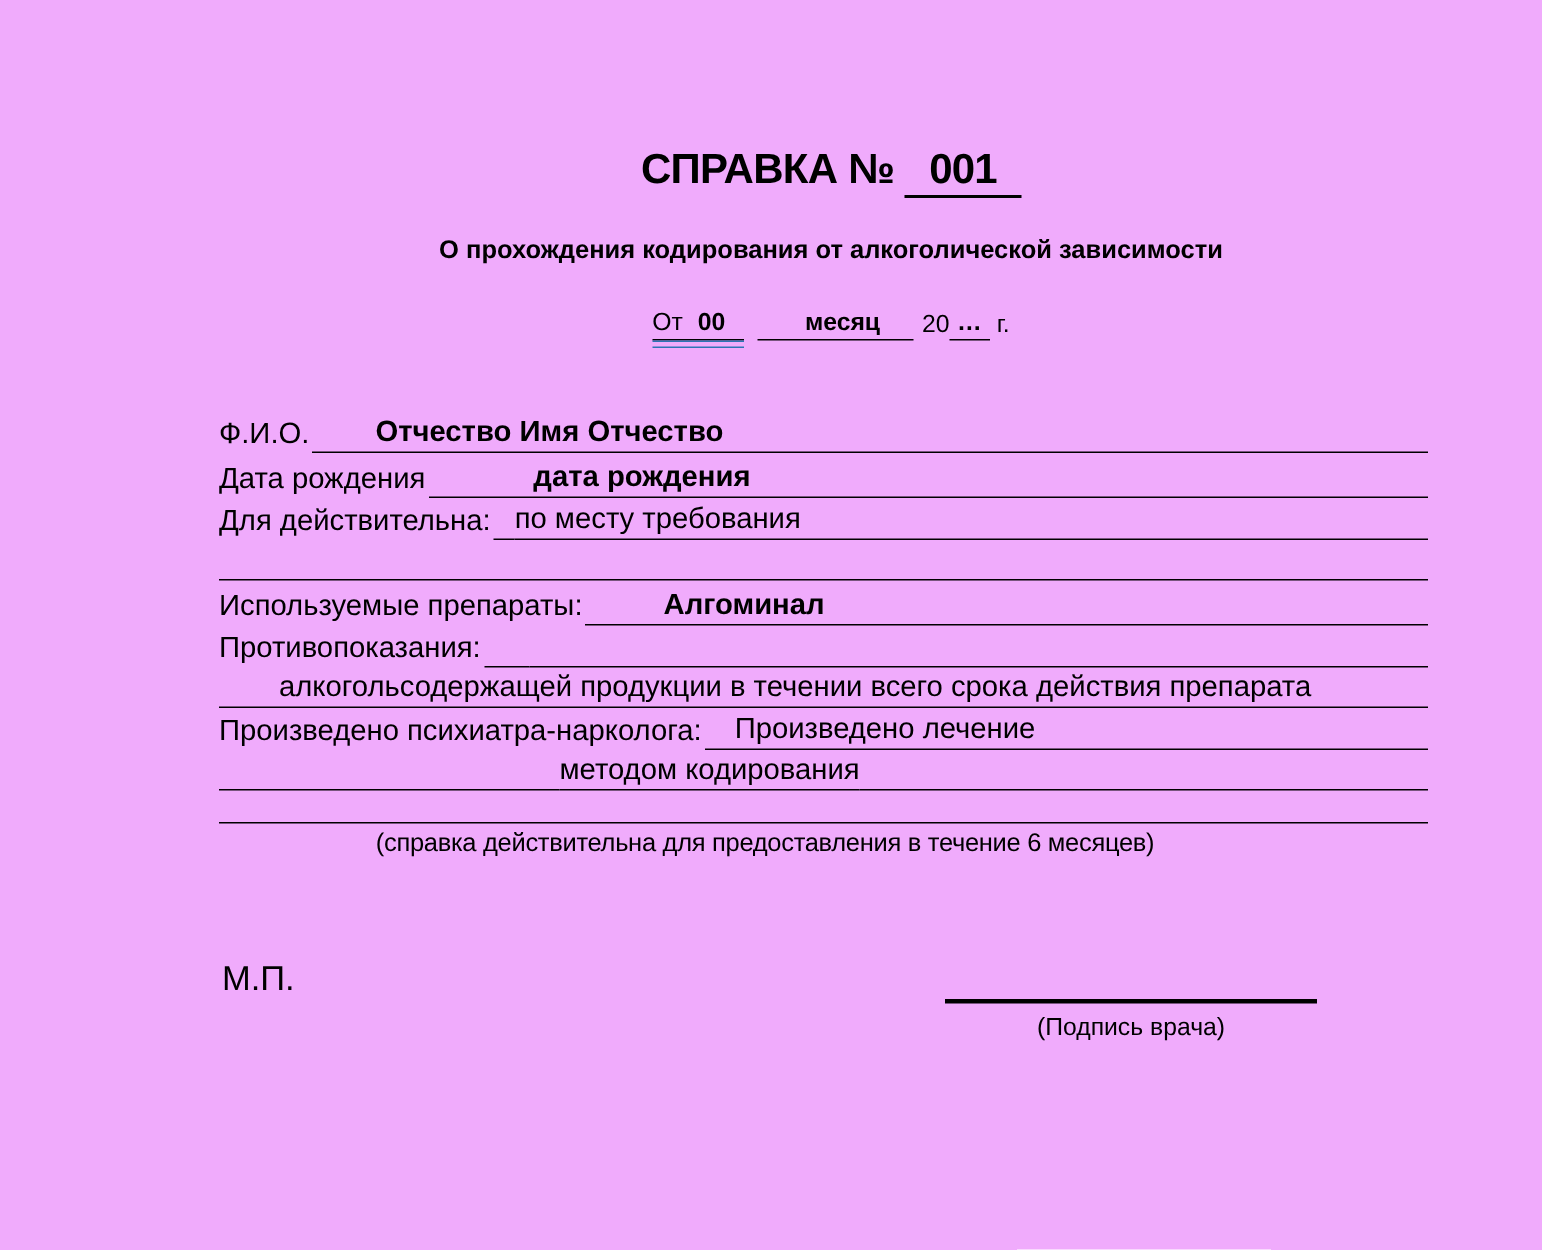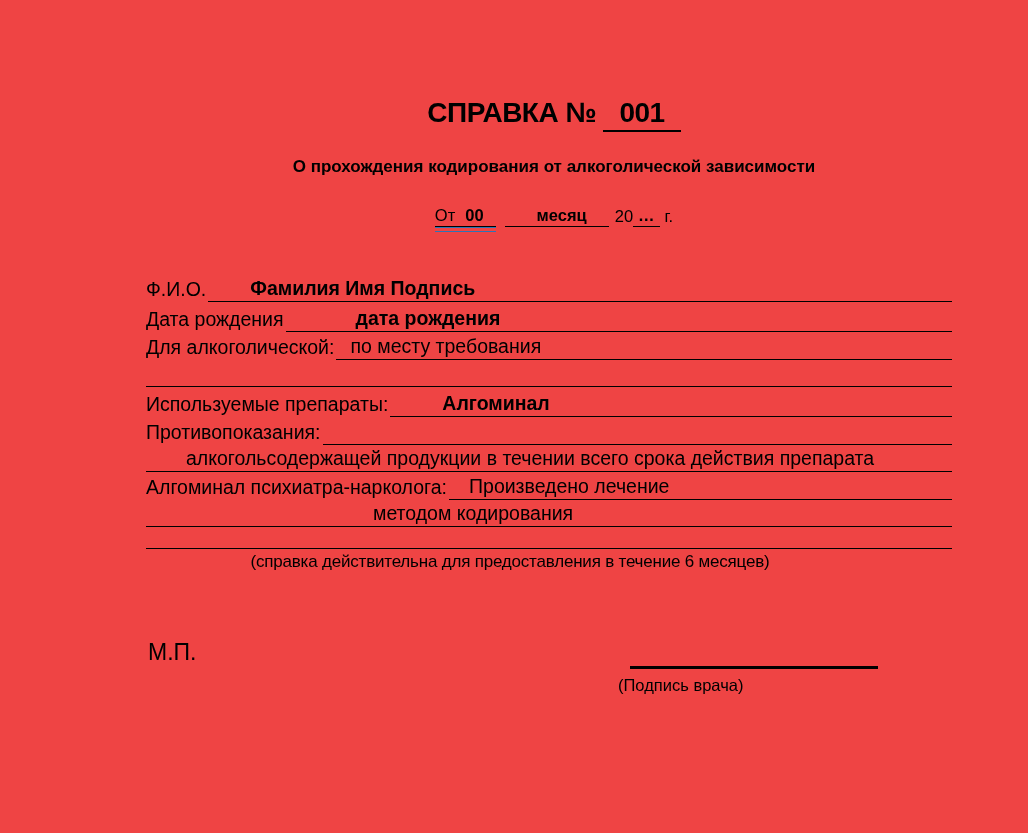--- a/index.html
+++ b/index.html
@@ -1,19 +1,19 @@
 <!DOCTYPE html>
 <html style="--grammar: #2e74b5;"><head>
 <meta charset="utf-8">
 <style>
   html,body{margin:0;padding:0;background:#ffffff;}
   .page{
     position:relative;
     width:1028px;height:833px;
-    background:#ef4444;
+    background:#f0abfc;
     font-family:"Liberation Sans", sans-serif;
     color:#000;
     overflow:hidden;
   }
   
   .title{
     position:absolute;top:96px;left:146px;width:816px;
     text-align:center;font-size:28px;font-weight:700;line-height:34px;
     letter-spacing:-0.5px;
   }
@@ -54,21 +54,21 @@
   .stamp{
     position:absolute;top:638px;left:148px;
     font-size:23px;line-height:28px;
   }
   .sig-line{
     position:absolute;left:630px;top:640px;width:248px;height:26px;
     border-bottom:3px solid #000;
   }
   .sig-caption{
     position:absolute;left:618px;top:676px;width:272px;
-    font-size:16.5px;
+    text-align:center;font-size:16.5px;
   }
 </style>
 </head>
 <body>
 
 <div class="page">
 
   <div class="title">
     <span>СПРАВКА №</span>
     <span class="num-group">
@@ -78,33 +78,33 @@
 
   <div class="subtitle">О прохождения кодирования от алкоголической зависимости</div>
 
   <div class="dateline">
     <span class="seg u grammar"><span class="seg">От</span><span class="gap" style="width:10px"></span><span class="seg b">00</span><span class="gap" style="width:12px"></span></span><span class="gap" style="width:9px"></span><span class="seg u"><span class="gap" style="width:32px"></span><span class="seg b">месяц</span><span class="gap" style="width:22px"></span></span><span class="gap" style="width:6px"></span><span class="seg">20</span><span class="seg u b" style="padding:0 5px">…</span><span class="gap" style="width:5px"></span><span class="seg">г.</span>
   </div>
 
   <div class="row" style="top:274px">
     <span class="lbl">Ф.И.О.</span>
     <span class="u gap" style="width:42px"></span>
-    <span class="u val b">Фамилия Имя Подпись</span>
+    <span class="u val b">Отчество Имя Отчество</span>
     <span class="u fill"></span>
   </div>
 
   <div class="row" style="top:304px">
     <span class="lbl">Дата рождения</span>
     <span class="u gap" style="width:70px"></span>
     <span class="u val b">дата рождения</span>
     <span class="u fill"></span>
   </div>
 
   <div class="row" style="top:332px">
-    <span class="lbl">Для алкоголической:</span>
+    <span class="lbl">Для действительна:</span>
     <span class="u gap" style="width:14px"></span>
     <span class="u val">по месту требования</span>
     <span class="u fill"></span>
   </div>
 
   <div class="row" style="top:359px">
     <span class="u fill"></span>
   </div>
 
   <div class="row" style="top:389px">
@@ -120,21 +120,21 @@
     <span class="u fill"></span>
   </div>
 
   <div class="row" style="top:444px">
     <span class="u gap" style="width:40px"></span>
     <span class="u val">алкогольсодержащей продукции в течении всего срока действия препарата</span>
     <span class="u fill"></span>
   </div>
 
   <div class="row" style="top:472px">
-    <span class="lbl">Алгоминал психиатра-нарколога:</span>
+    <span class="lbl">Произведено психиатра-нарколога:</span>
     <span class="u gap" style="width:20px"></span>
     <span class="u val">Произведено лечение</span>
     <span class="u fill"></span>
   </div>
 
   <div class="row" style="top:499px">
     <span class="u gap" style="width:227px"></span>
     <span class="u val">методом кодирования</span>
     <span class="u fill"></span>
   </div>

